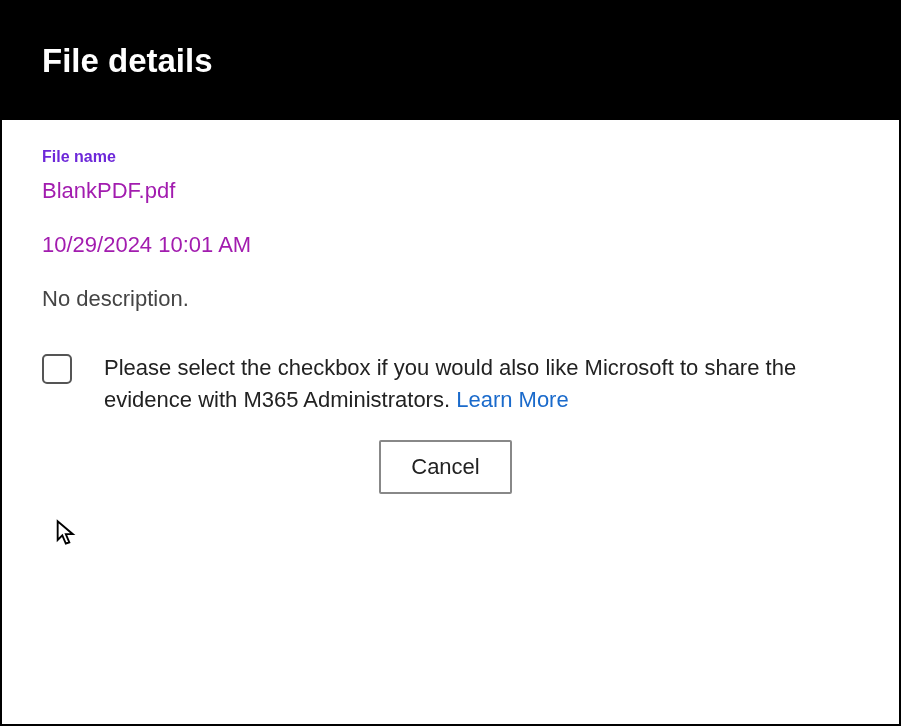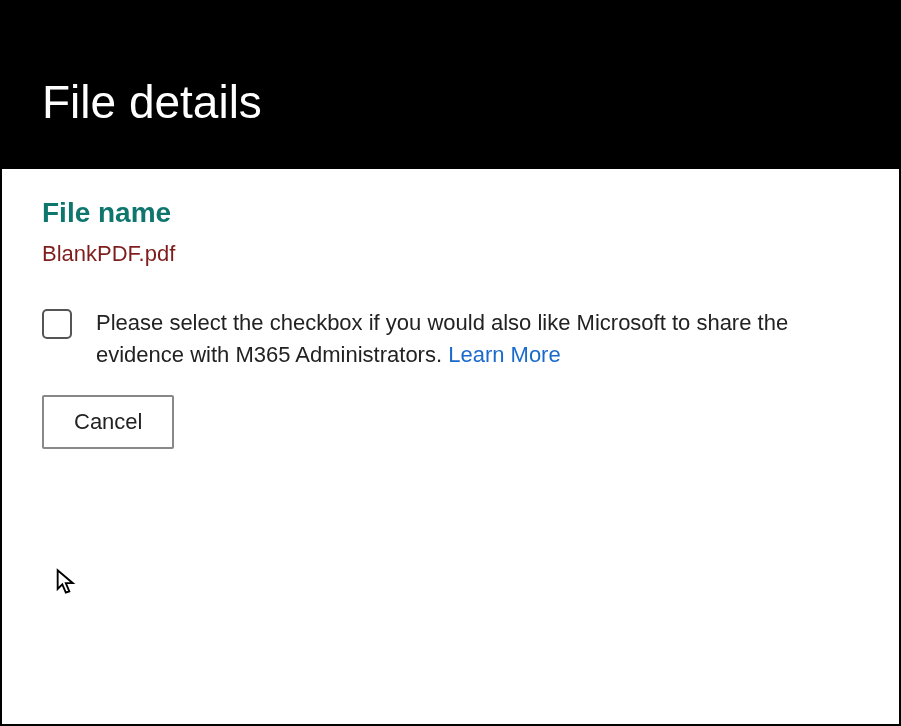--- a/index.html
+++ b/index.html
@@ -15,51 +15,50 @@
       border: 2px solid #000;
       display: flex;
       flex-direction: column;
     }
     .header {
       background: #000;
       color: #fff;
       padding: 40px 40px 40px 40px;
     }
     .header-title {
-      font-size: 46px;
-      font-weight: normal;
-      margin-top: 33px;
+      font-size: 33px;
+      font-weight: bold;
     }
     .content {
       background: #fff;
       padding: 28px 40px 20px 40px;
       flex: 1;
       position: relative;
     }
     .field-group {
       margin-bottom: 28px;
     }
     .field-label {
-      font-size: 28px;
+      font-size: 16px;
       font-weight: 600;
-      color: #0f766e;
+      color: #6d28d9;
       margin-bottom: 12px;
     }
     .field-value {
       font-size: 22px;
-      color: #7f1d1d;
+      color: #a21caf;
       font-weight: 400;
     }
     .description-value {
       color: #444;
     }
     .checkbox-row {
       display: flex;
       align-items: flex-start;
-      gap: 24px;
+      gap: 32px;
       margin-top: 40px;
       margin-bottom: 24px;
       justify-content: space-between;
     }
     .checkbox {
       width: 30px;
       height: 30px;
       border: 2px solid #555;
       border-radius: 5px;
       flex-shrink: 0;
@@ -71,21 +70,21 @@
       font-size: 22px;
       color: #222;
       line-height: 1.45;
     }
     .learn-more {
       color: #1a6acb;
       cursor: pointer;
     }
     .button-row {
       display: flex;
-      justify-content: flex-start;
+      justify-content: center;
       padding-right: 10px;
     }
     .cancel-button {
       border: 2px solid #888;
       background: #fff;
       color: #222;
       font-size: 22px;
       padding: 12px 30px;
       cursor: pointer;
       border-radius: 2px;
@@ -110,23 +109,25 @@
 </div>
 
 <div class="content">
 
   <div class="field-group">
     <div class="field-label">File name</div>
     <div class="field-value">BlankPDF.pdf</div>
   </div>
 
   <div class="field-group">
+    <div class="field-value">10/29/2024 10:01 AM</div>
   </div>
 
   <div class="field-group">
+    <div class="field-value description-value">No description.</div>
   </div>
 
   <div class="checkbox-row">
     <div class="checkbox"></div>
     <div class="checkbox-text">
       <span>Please select the checkbox if you would also like Microsoft to share the evidence with M365 Administrators. </span><span class="learn-more">Learn More</span>
     </div>
   </div>
 
   <div class="cursor-icon">

